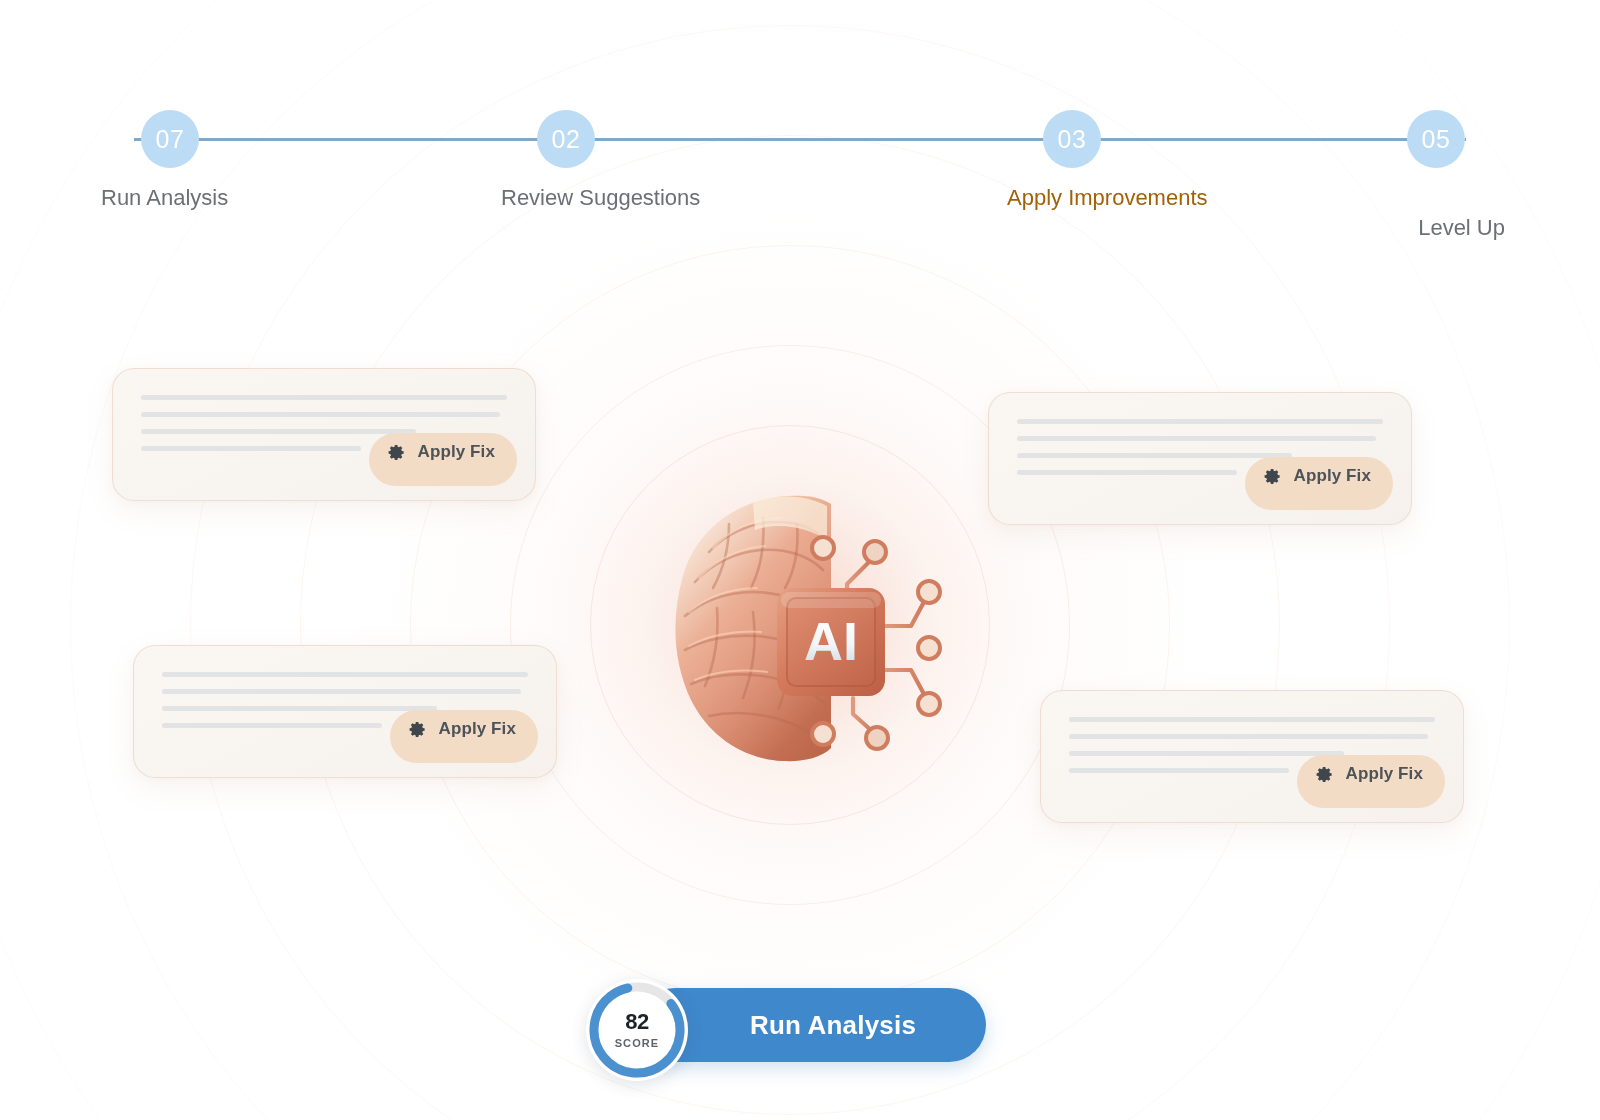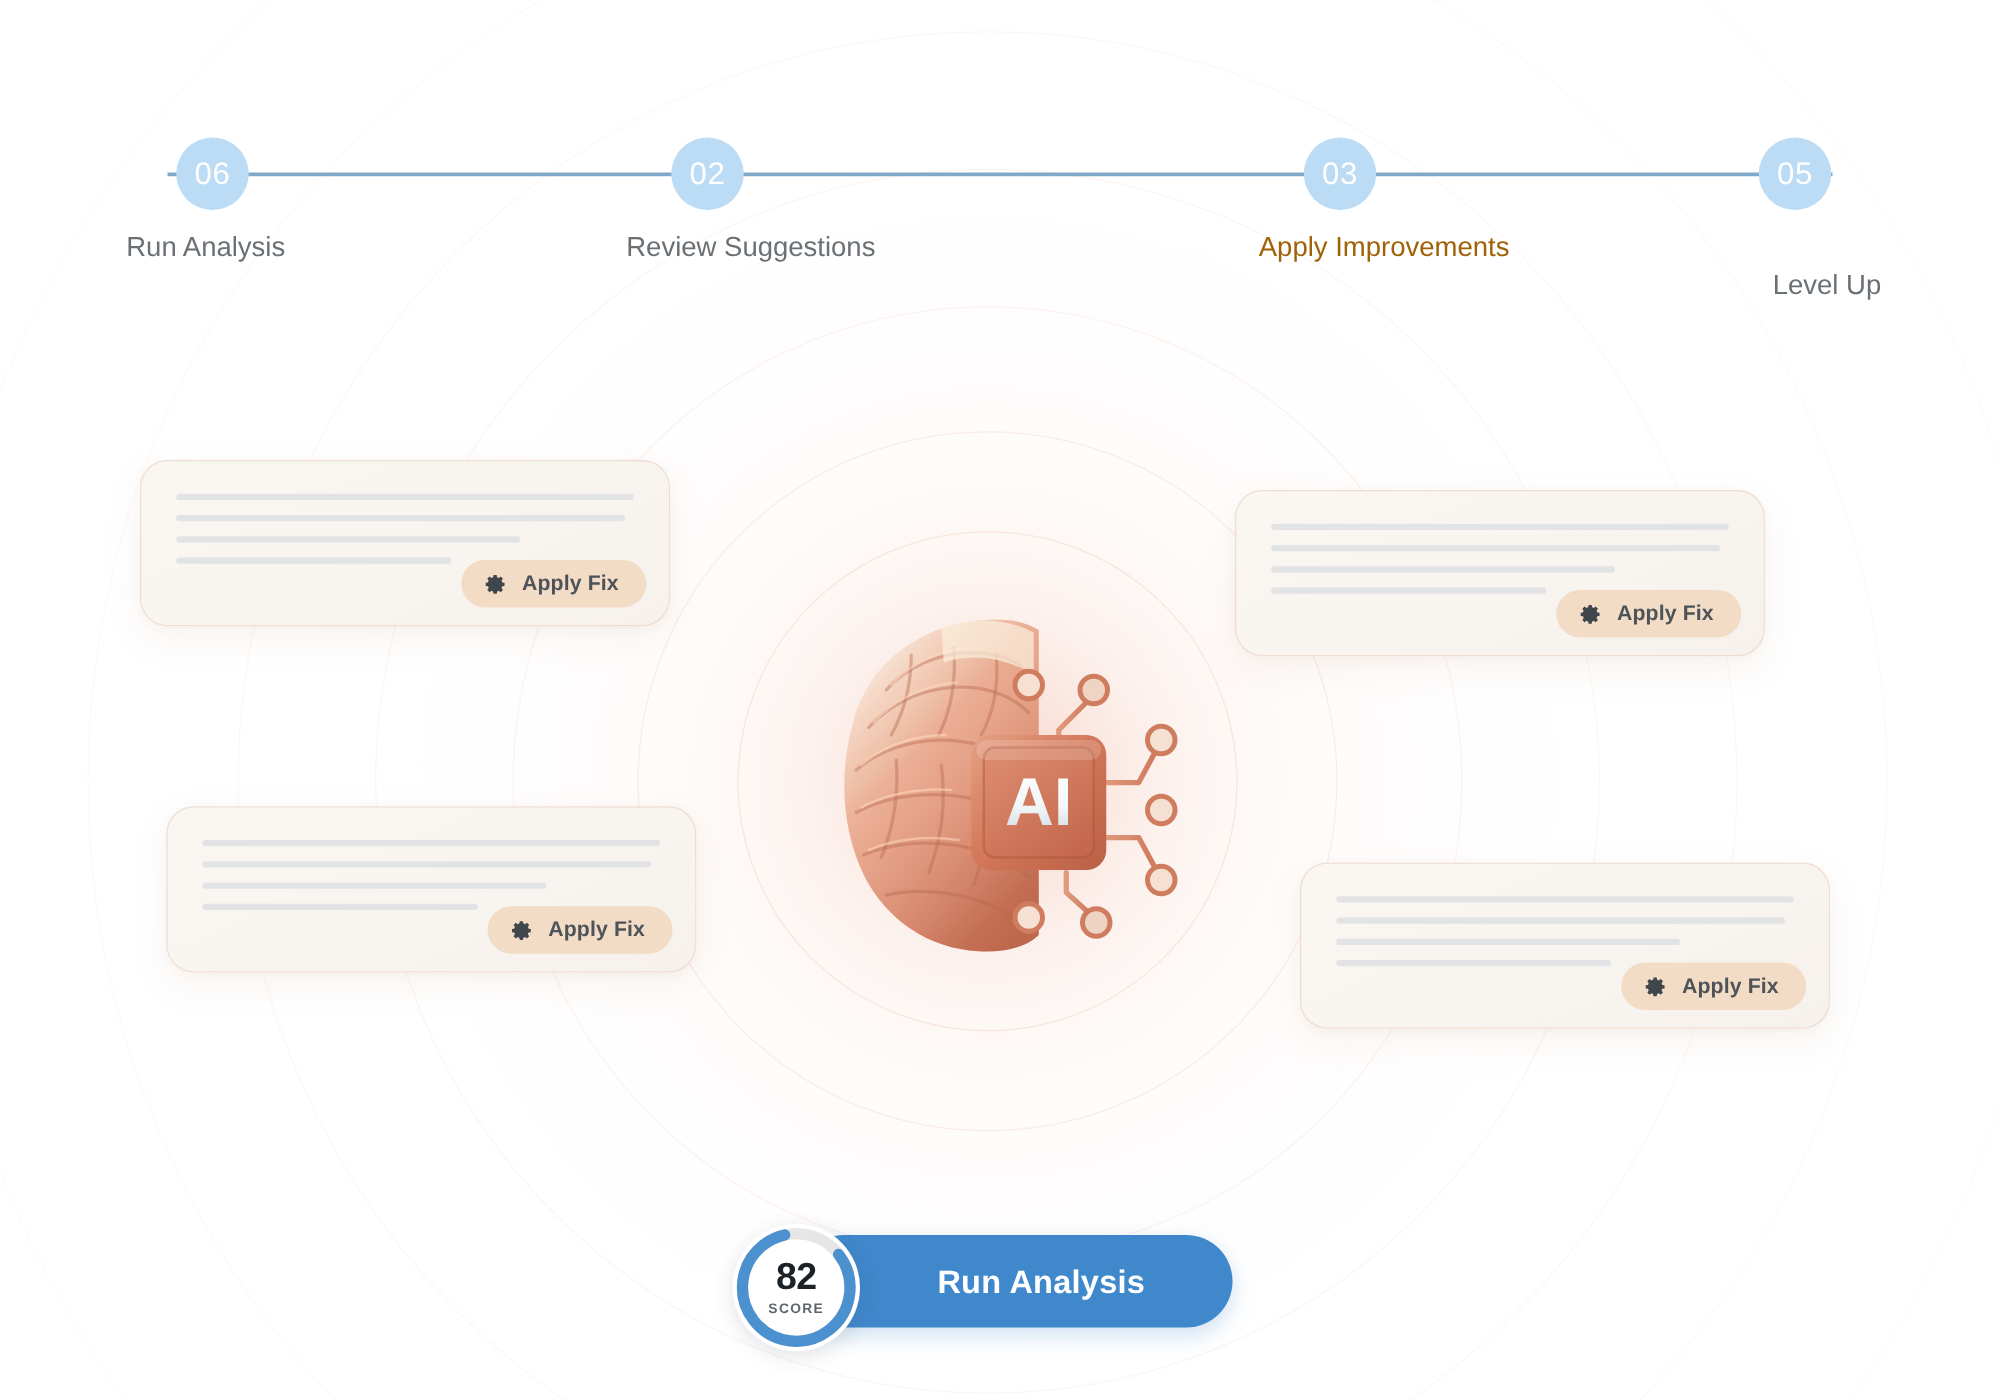--- a/index.html
+++ b/index.html
@@ -125,21 +125,21 @@
   .skel.w98  { width: 98%;  }
   .skel.w75  { width: 75%;  }
   .skel.w60  { width: 60%;  }
 
   .apply-fix {
     position: absolute;
     right: 18px; bottom: 14px;
     display: inline-flex;
     align-items: center;
     gap: 12px;
-    padding: 9px 22px 9px 18px;
+    padding: 9px 22px 24px 18px;
     border-radius: 999px;
     background: #f2dcc6;
     cursor: pointer;
     border: none;
   }
   .apply-fix .label {
     font-size: 17px;
     font-weight: 700;
     color: #4d5358;
     letter-spacing: 0.1px;
@@ -199,21 +199,21 @@
     left: 0; top: 0;
     width: 102px; height: 102px;
     transform: rotate(-38deg);
   }
   .score-inner {
     position: relative;
     text-align: center;
     line-height: 1;
   }
   .score-value {
-    font-size: 30px;
+    font-size: 22px;
     font-weight: 700;
     color: #1d2226;
     letter-spacing: -0.5px;
   }
   .score-caption {
     margin-top: 5px;
     font-size: 11px;
     font-weight: 700;
     color: #5e646a;
     letter-spacing: 1.1px;
@@ -231,21 +231,21 @@
   <div class="ring r3"></div>
   <div class="ring r2"></div>
   <div class="ring r1"></div>
   <div class="halo-inner"></div>
 </div>
 
 <div id="stepper">
   <div class="track" style="background: rgb(127, 168, 201);"></div>
 
   <div class="step s1">
-    <div class="step-dot" style="background: rgb(188, 220, 245);">06</div>
+    <div class="step-dot" style="background: rgb(188, 220, 245);">07</div>
     <div class="step-label" style="color: rgb(107, 112, 117);">Run Analysis</div>
   </div>
 
   <div class="step s2">
     <div class="step-dot" style="background: rgb(188, 220, 245);">02</div>
     <div class="step-label" style="color: rgb(107, 112, 117);">Review Suggestions</div>
   </div>
 
   <div class="step s3">
     <div class="step-dot" style="background: rgb(188, 220, 245);">03</div>

